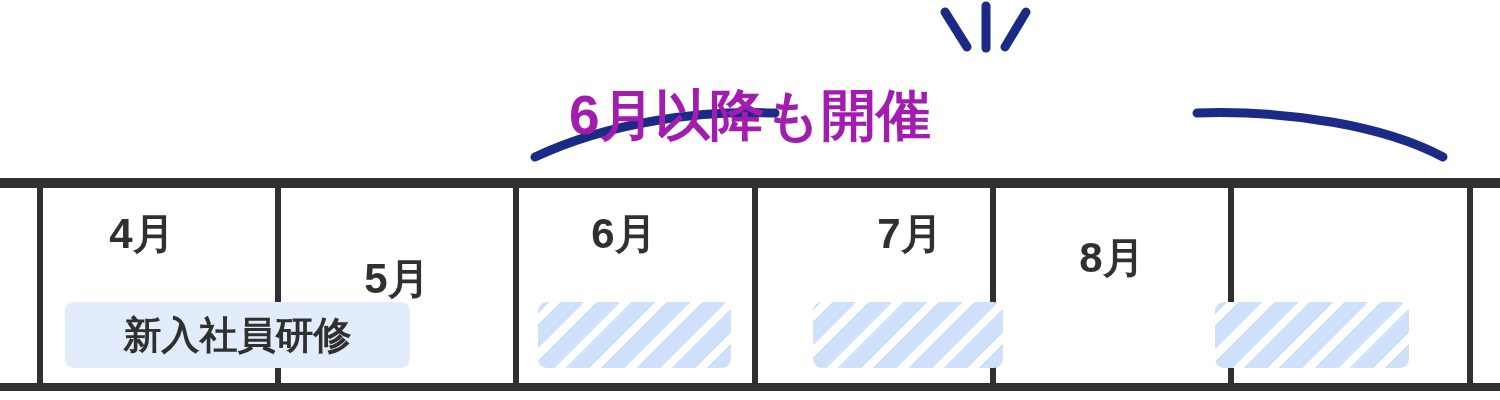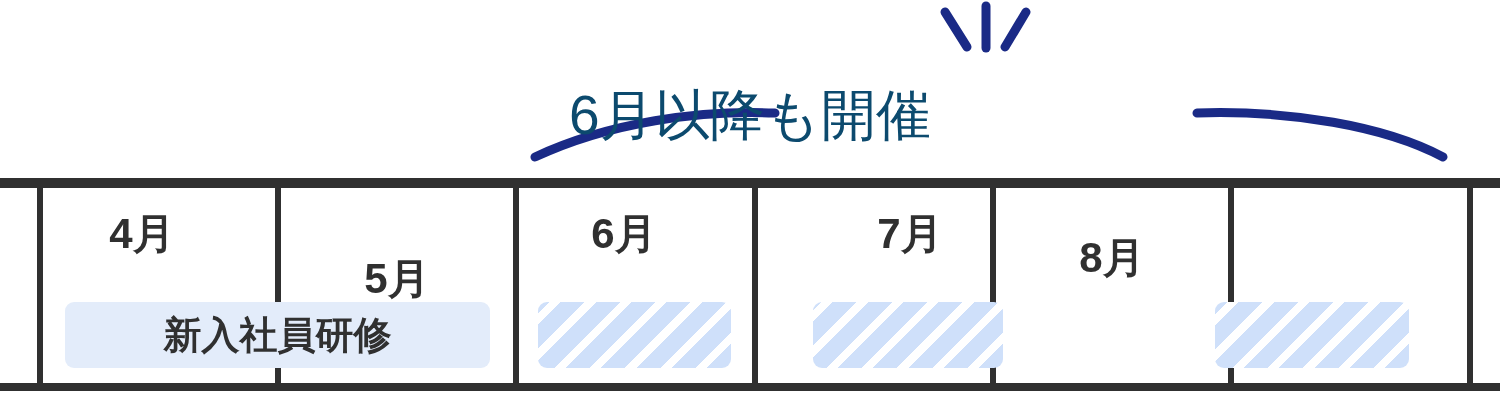--- a/index.html
+++ b/index.html
@@ -32,24 +32,24 @@
     left: 0;
     top: 0;
   }
   #headline {
     position: absolute;
     left: 0;
     top: 84px;
     width: 1500px;
     text-align: center;
     font-size: 55px;
-    font-weight: normal;
+    font-weight: bold;
     letter-spacing: 0px;
     line-height: 62px;
-    color: #0c4a6e;
+    color: #a21caf;
     white-space: nowrap;
   }
 
   
   #timeline {
     position: absolute;
     left: 0;
     top: 178px;
     width: 1500px;
     height: 213px;
@@ -164,21 +164,21 @@
       <div class="month-cell" style="left:519px; width:210px;">
         <div class="month-label">6月</div>
       </div>
       <div class="month-cell" style="left:794px; width:232px;">
         <div class="month-label">7月</div>
       </div>
       <div class="month-cell" style="left:996px; width:232px;margin-top:24px;">
         <div class="month-label">8月</div>
       </div>
 
-      <div class="bar bar-solid" style="left:65px; width:425px;">
+      <div class="bar bar-solid" style="left:65px; width:345px;">
         <div class="bar-label">新入社員研修</div>
       </div>
 
       <div class="bar bar-hatched" style="left:538px; width:193px;"></div>
 
       <div class="bar bar-hatched" style="left:813px; width:190px;"></div>
 
       <div class="bar bar-hatched" style="left:1215px; width:194px;"></div>
 
     </div>

